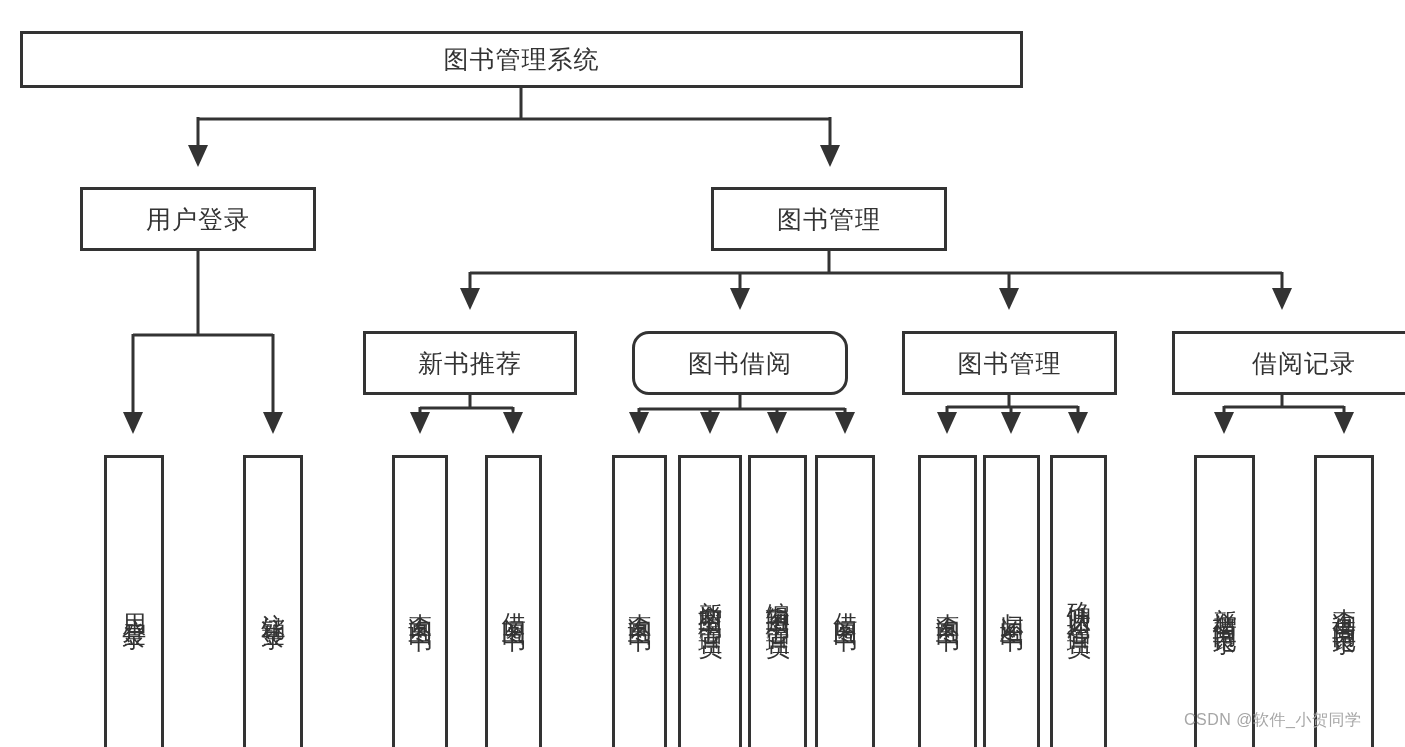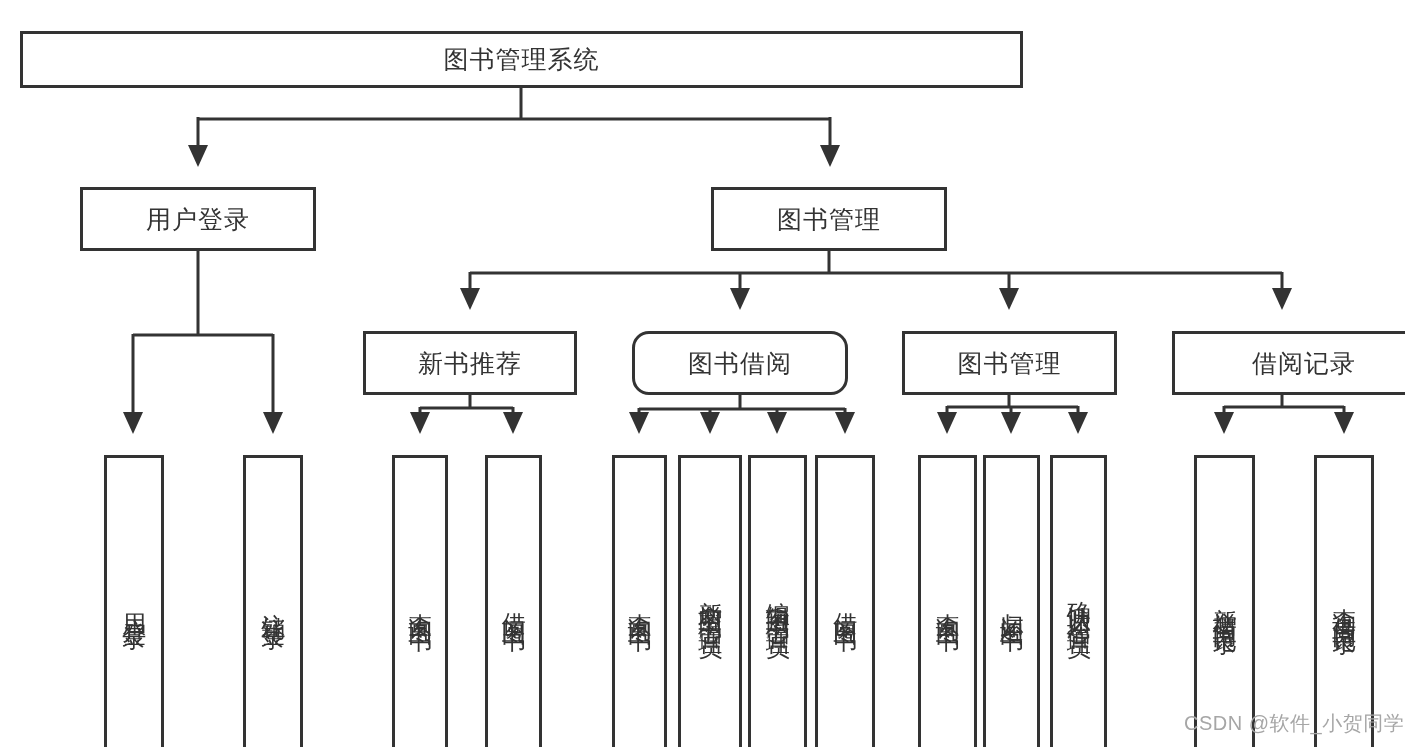--- a/index.html
+++ b/index.html
@@ -12,21 +12,21 @@
     position:absolute;box-sizing:border-box;border:3px solid #333333;background:#ffffff;
     display:flex;align-items:center;justify-content:center;text-align:center;margin-top:18px;
   }
   .hbox span{font-size:25px;letter-spacing:1px;white-space:nowrap;}
   .vbox span{
     writing-mode:vertical-rl;text-orientation:mixed;
     font-size:24px;letter-spacing:5px;line-height:1.1;white-space:nowrap;
   }
   #watermark{
     position:absolute;left:1184px;top:710px;z-index:5;
-    font-size:20px;letter-spacing:0.5px;color:#a6a6a6;white-space:nowrap;
+    font-size:16px;letter-spacing:0.5px;color:#a6a6a6;white-space:nowrap;
   }
 </style>
 </head>
 <body>
 
 <div id="canvas">
 
   <svg id="connectors" viewBox="0 0 1405 747" xmlns="http://www.w3.org/2000/svg">
     <g stroke="#333333" stroke-width="3" fill="none">
       <path d="M521 66 V119 M198 119 H830 M198 117 V146 M830 117 V146"></path>

